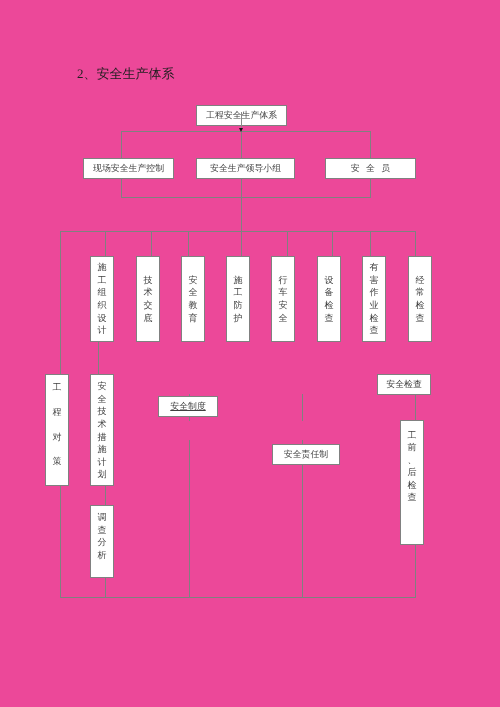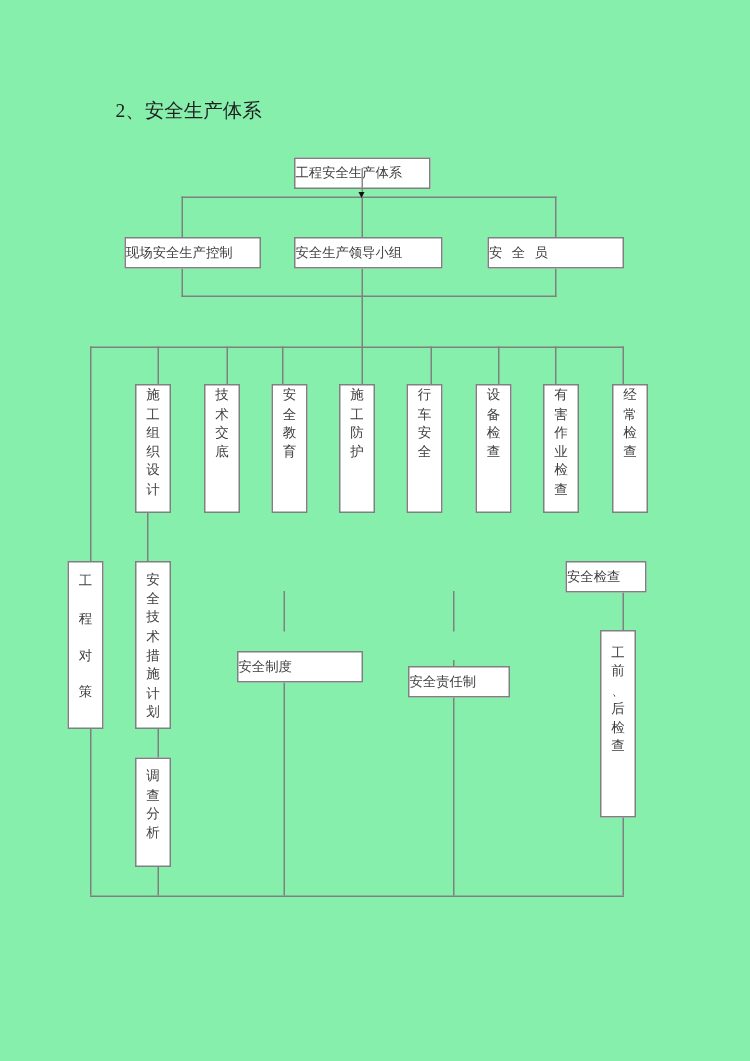--- a/index.html
+++ b/index.html
@@ -1,22 +1,22 @@
 <!DOCTYPE html>
 <html><head>
 <meta charset="utf-8">
 <style>
   html,body{margin:0;padding:0;background:#ffffff;-webkit-font-smoothing:antialiased;}
   *{-webkit-font-smoothing:antialiased;text-rendering:geometricPrecision;}
-  #page{position:relative;width:500px;height:707px;background:#86efac;overflow:hidden;
+  #page{position:relative;width:500px;height:707px;background:#ec4899;overflow:hidden;
         font-family:"Liberation Serif",serif;}
   .title{position:absolute;left:77px;top:67px;font-size:13px;color:#1f1f1f;
          letter-spacing:0px;white-space:nowrap;line-height:14px;}
   .box{position:absolute;box-sizing:border-box;border:1px solid #808080;background:#ffffff;
-       color:#404040;display:flex;align-items:center;justify-content:flex-start;z-index:3;}
+       color:#404040;display:flex;align-items:center;justify-content:center;z-index:3;}
   .box.h{font-size:8.9px;letter-spacing:0px;white-space:nowrap;}
   .box.spaced span{letter-spacing:6.3px;margin-right:-6.3px;}
   .box.spaced2 span{letter-spacing:2.05px;margin-right:-2.05px;}
   .box.v{flex-direction:column;font-size:9px;}
   .box.v span{display:block;line-height:12.6px;text-align:center;}
   .box.vtop{justify-content:flex-start;padding-top:5.2px;}
   .box.wide span{line-height:24.8px;}
   .box.wide{padding-top:0px;}
   .box.shiftdown{padding-top:7.5px;}
   .hl{position:absolute;height:0;border-top:1px solid #808080;z-index:1;}
@@ -151,21 +151,21 @@
       <span>分</span>
       <span>析</span>
     </div>
 
   <div class="vl" style="left:105px;top:577px;height:20px;"></div>
 
 
   <div class="vl" style="left:189px;top:394px;height:27px;"></div>
   <div class="vl" style="left:302px;top:394px;height:27px;"></div>
 
-  <div class="box h" style="left:158px;top:434px;width:84px;height:21px;">
+  <div class="box h" style="left:158px;top:396px;width:60px;height:21px;text-decoration:underline;">
     <span>安全制度</span>
   </div>
   <div class="box h" style="left:272px;top:444px;width:68px;height:21px;">
     <span>安全责任制</span>
   </div>
 
   <div class="vl" style="left:189px;top:440px;height:157px;"></div>
   <div class="vl" style="left:302px;top:440px;height:157px;"></div>
 
   <div class="box h" style="left:377px;top:374px;width:54px;height:21px;">

